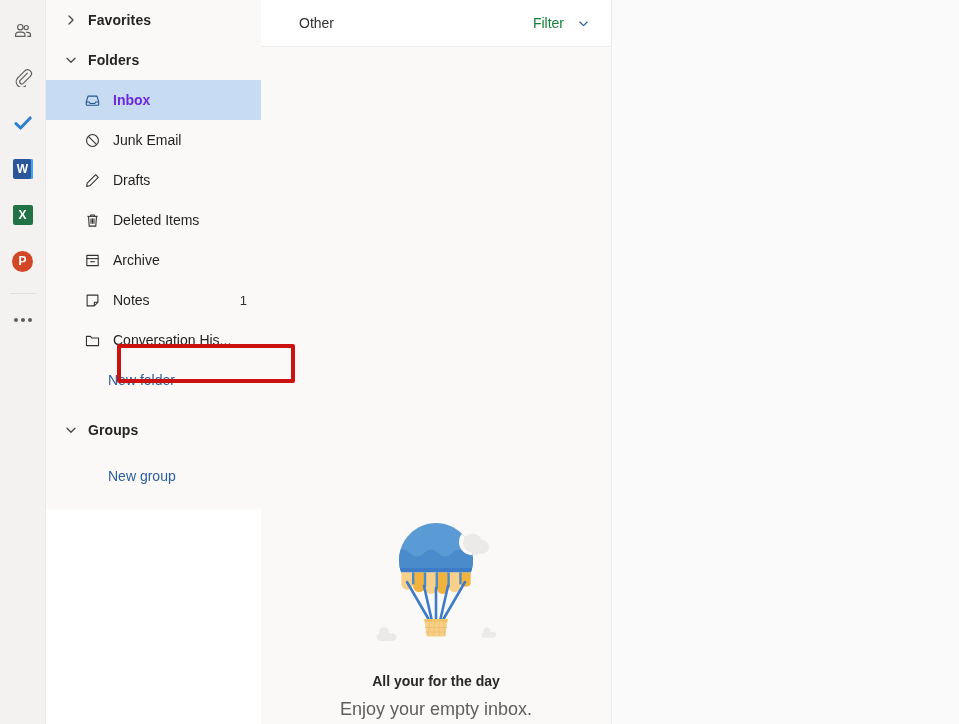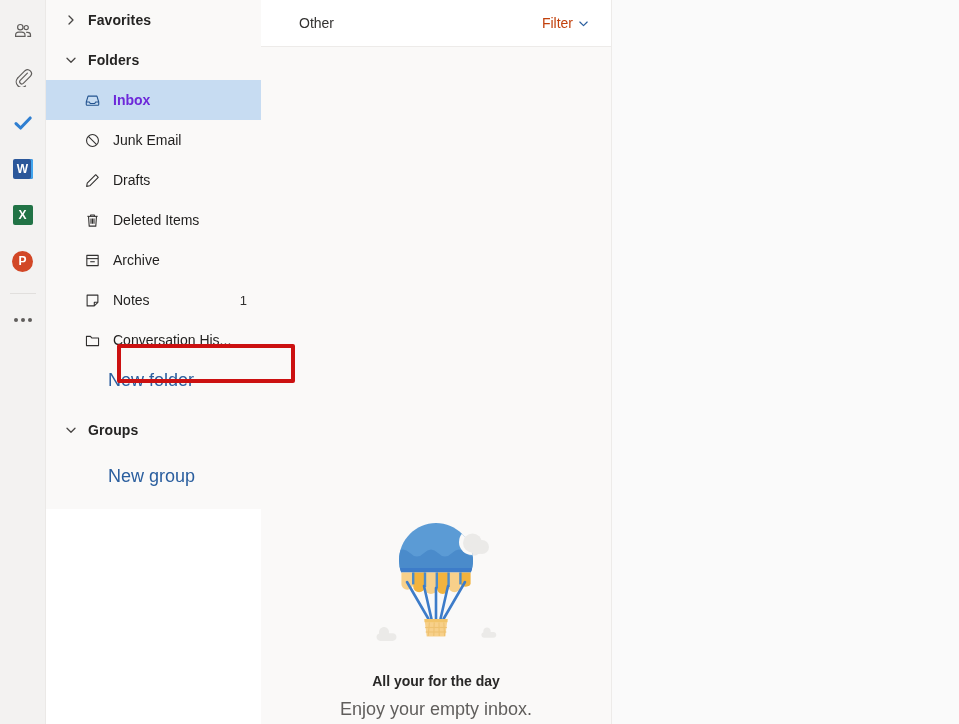--- a/index.html
+++ b/index.html
@@ -145,21 +145,21 @@
   .folder-row.selected .ficon { color: #23538f; }
 
   .link-row {
     height: 40px;
     display: flex;
     align-items: center;
     padding-left: 62px;
     cursor: pointer;
   }
   .link-row span {
-    font-size: 18px;
+    font-size: 14px;
     color: #2a5e9e;
   }
 
   
   .anno-box {
     position: absolute;
     left: 71px;
     top: 344px;
     width: 178px;
     height: 39px;
@@ -207,23 +207,23 @@
     left: 4px; right: 4px;
     bottom: 0;
     height: 3px;
     background: #0f6cbd;
     border-radius: 2px;
   }
   .filter-btn {
     margin-left: auto;
     display: flex;
     align-items: center;
-    gap: 5px;
+    gap: 14px;
     font-size: 14px;
-    color: #c2410c;
+    color: #15803d;
     cursor: pointer;
     padding-right: 6px;
   }
   .filter-btn .fchev { display: flex; align-items: center; }
 
   .list-body {
     flex: 1 1 auto;
     background: #faf9f8;
     border-top: 1px solid #edebe9;
     position: relative;

